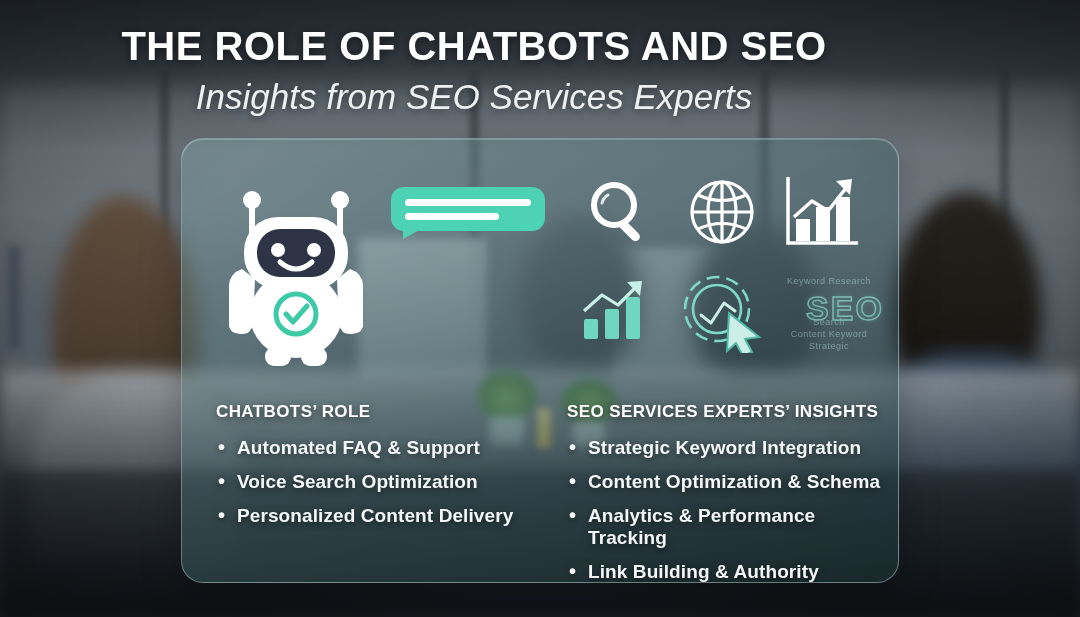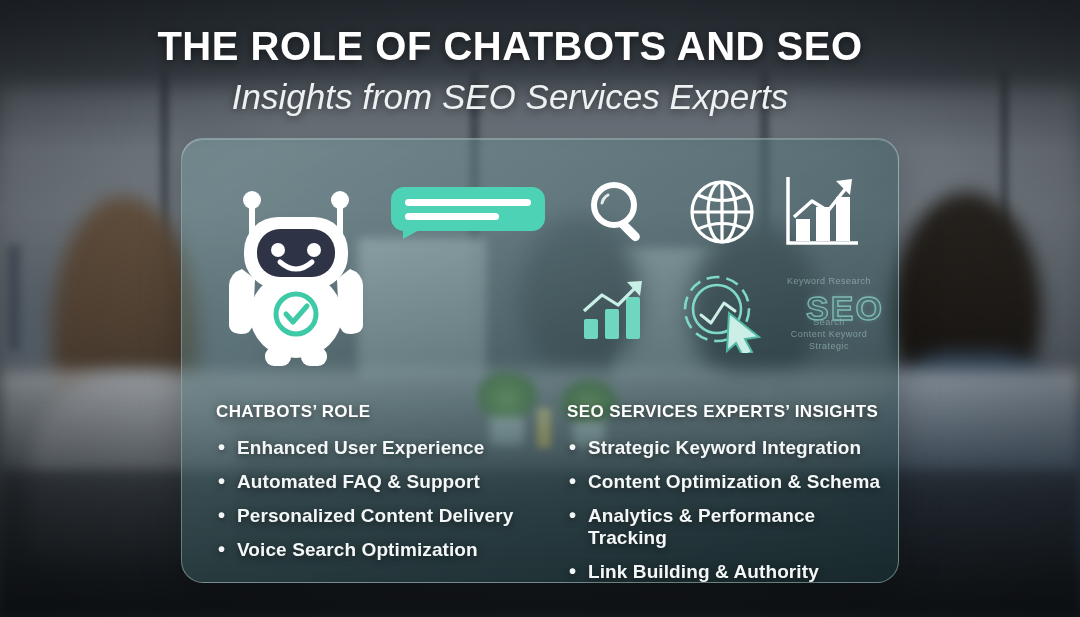--- a/index.html
+++ b/index.html
@@ -69,21 +69,21 @@
   .vignette {
     position:absolute; inset:0;
     background:radial-gradient(ellipse at 50% 45%, rgba(0,0,0,0) 45%, rgba(0,0,0,.38) 100%);
   }
   .topfade {
     position:absolute; left:0; top:0; width:1080px; height:150px;
     background:linear-gradient(180deg, rgba(30,36,42,.78), rgba(30,36,42,.0));
   }
 
   
-  .header { position:absolute; left:0; top:24px; width:948px; text-align:center; z-index:6;margin-left:36px; }
+  .header { position:absolute; left:0; top:24px; width:948px; text-align:center; z-index:6; }
   .title {
     font-size:40px; font-weight:bold; color:#ffffff; letter-spacing:.5px;
     text-shadow:0 2px 10px rgba(0,0,0,.55);
   }
   .subtitle {
     margin-top:8px; font-size:35px; font-style:italic; color:#eef1f2;
     text-shadow:0 2px 9px rgba(0,0,0,.5);
   }
 
   
@@ -285,24 +285,23 @@
       <div class="seo-blur seo-b1">Search</div>
       <div class="seo-blur seo-b2">Keyword Research</div>
       <div class="seo-word">SEO</div>
       <div class="seo-blur seo-b3">Content Keyword</div>
       <div class="seo-blur seo-b4">Strategic</div>
     </div>
 
     <div class="col col-left">
       <div class="col-head">CHATBOTS’ ROLE</div>
       <ul class="bullets">
-        <li>Enhanced User Experience</li>
         <li>Automated FAQ &amp; Support</li>
+        <li>Voice Search Optimization</li>
         <li>Personalized Content Delivery</li>
-        <li>Voice Search Optimization</li>
       </ul>
     </div>
 
     <div class="col col-right">
       <div class="col-head">SEO SERVICES EXPERTS’ INSIGHTS</div>
       <ul class="bullets">
         <li>Strategic Keyword Integration</li>
         <li>Content Optimization &amp; Schema</li>
         <li>Analytics &amp; Performance Tracking</li>
         <li> Link Building &amp; Authority</li>

